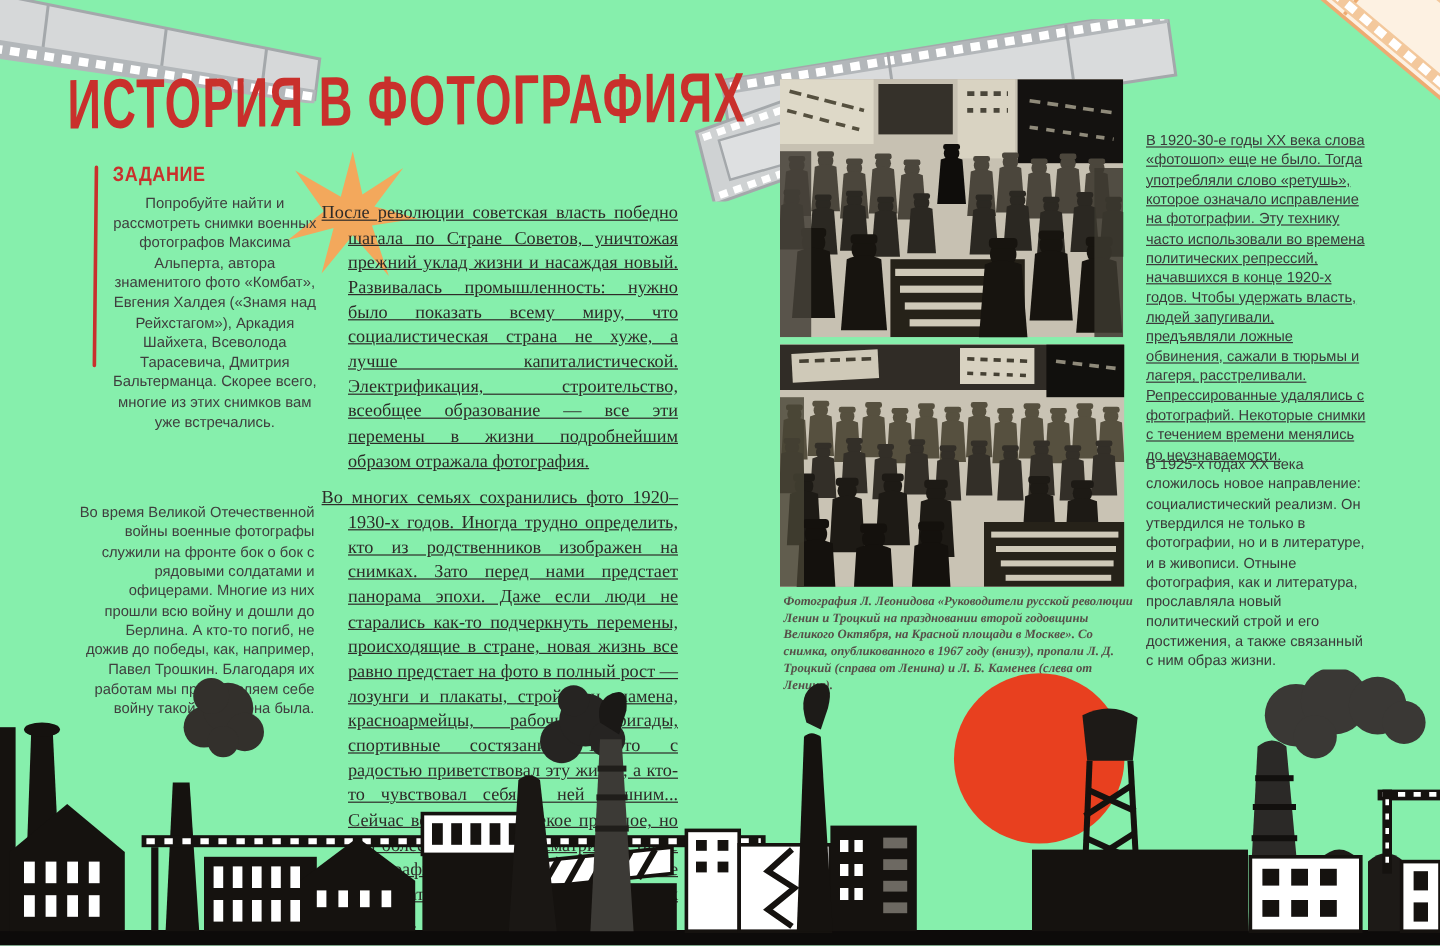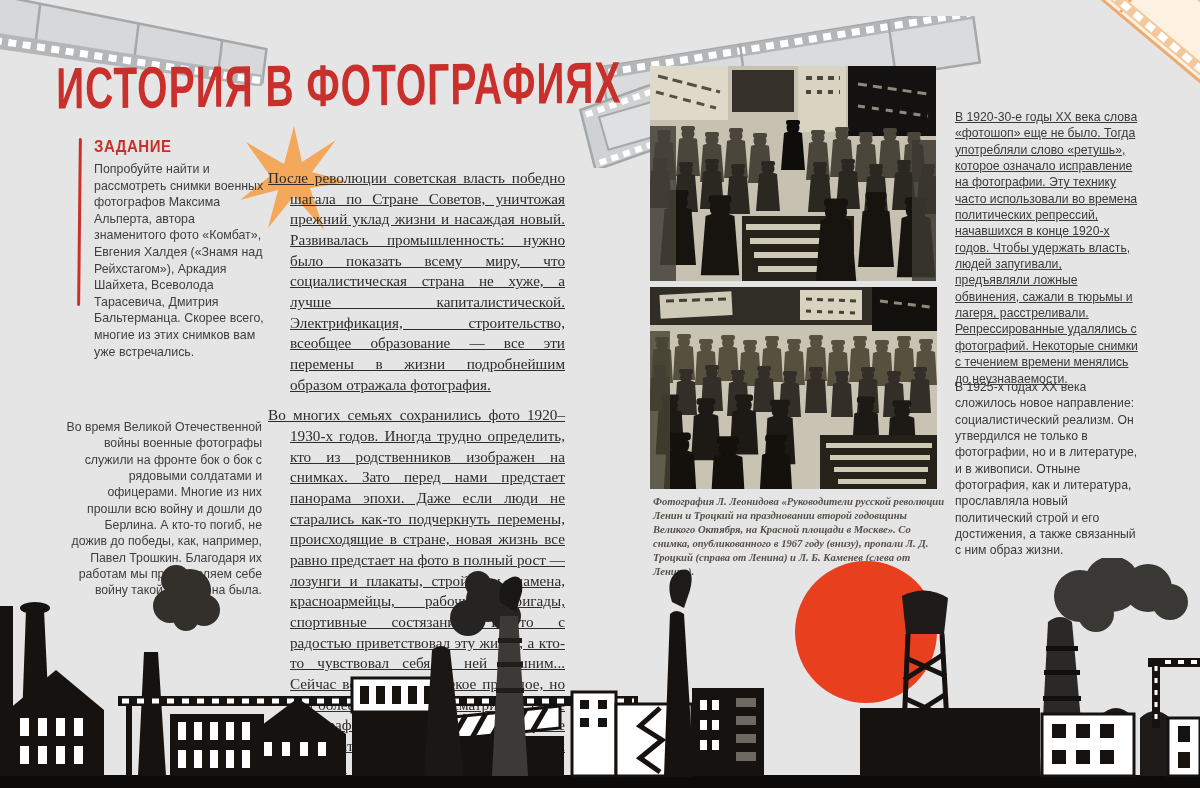--- a/index.html
+++ b/index.html
@@ -1,29 +1,29 @@
 <!DOCTYPE html>
 <html><head>
 <meta charset="utf-8">
 <style>
   html,body{margin:0;padding:0;background:#888;}
-  #page{position:relative;width:1200px;height:788px;background:#e5e5e5;overflow:hidden;
+  #page{position:relative;width:1200px;height:788px;background:#86efac;overflow:hidden;
         font-family:"Liberation Sans",sans-serif;}
   
   #title{position:absolute;left:56px;top:56px;width:540px;
          font-family:"Liberation Sans",sans-serif;font-weight:bold;font-size:39px;
          color:#c9302c;letter-spacing:1px;transform:scaleY(1.5) rotate(-0.4deg);
          transform-origin:left top;white-space:nowrap;}
   
   #task{position:absolute;left:94px;top:136px;width:170px;}
   #task .rule{position:absolute;left:-16px;top:2px;width:3px;height:168px;background:#c9302c;
               border-radius:2px;transform:rotate(.6deg);}
   #task h3{margin:0 0 8px 0;font-size:15px;font-weight:bold;color:#c9302c;
            letter-spacing:.5px;transform:scaleY(1.15);transform-origin:left top;}
-  #task p{margin:0;font-size:12.4px;line-height:1.34;color:#3f3e3e;}
+  #task p{margin:0;font-size:12.4px;line-height:1.34;color:#3f3e3e;text-align:center;}
   
   #sidenote{position:absolute;left:66px;top:419px;width:196px;text-align:right;
             font-size:12.3px;line-height:1.33;color:#3f3e3e;}
   
   #maincol{position:absolute;left:268px;top:168px;width:297px;
            font-family:"Liberation Serif",serif;font-size:15.2px;line-height:1.36;
            color:#2e2b28;text-align:justify;text-decoration:underline;}
   #maincol p{margin:0 0 10px 0;padding-left:22px;text-indent:-22px;}
   
   .rnote{position:absolute;left:955px;width:184px;font-size:12.2px;line-height:1.34;color:#3b3a3a;}

